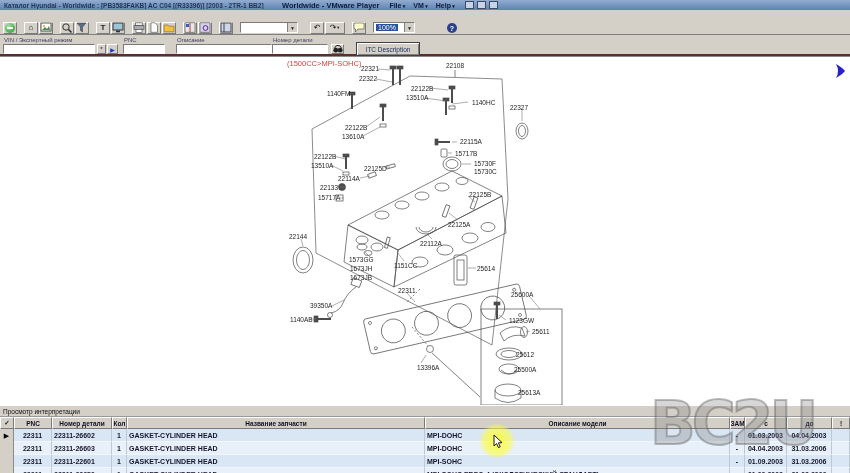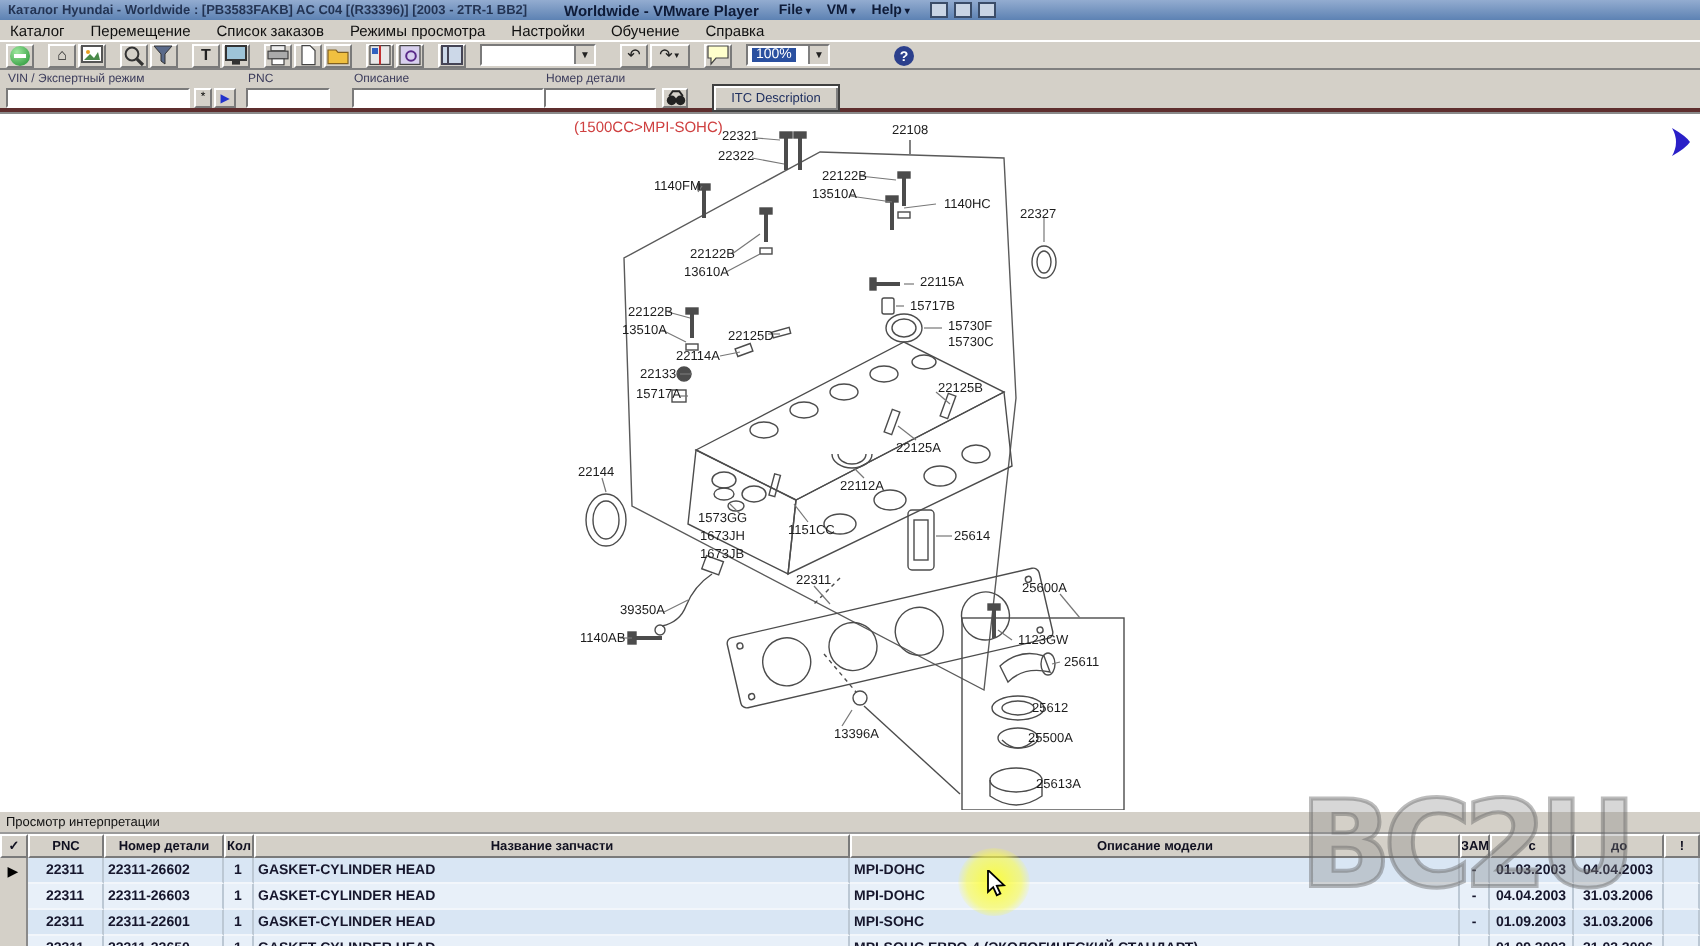--- a/index.html
+++ b/index.html
@@ -102,29 +102,20 @@
         <span class="vm-menu-item">VM</span>
         <span class="vm-menu-item">Help</span>
       </span>
     <span class="vm-devices">
       <span class="vm-dev"></span>
       <span class="vm-dev"></span>
       <span class="vm-dev"></span>
     </span>
   </div>
 
-  <div class="menubar" id="app-menu">
-      <span>Каталог</span>
-      <span>Перемещение</span>
-      <span>Список заказов</span>
-      <span>Режимы просмотра</span>
-      <span>Настройки</span>
-      <span>Обучение</span>
-      <span>Справка</span>
-    </div>
 
   <div class="toolbar">
     <span class="tb">
         <span class="nav-green"></span>
       </span>
     <span class="tbgap"></span>
     <span class="tb">
         <span>⌂</span>
       </span>
     <span class="tb">

